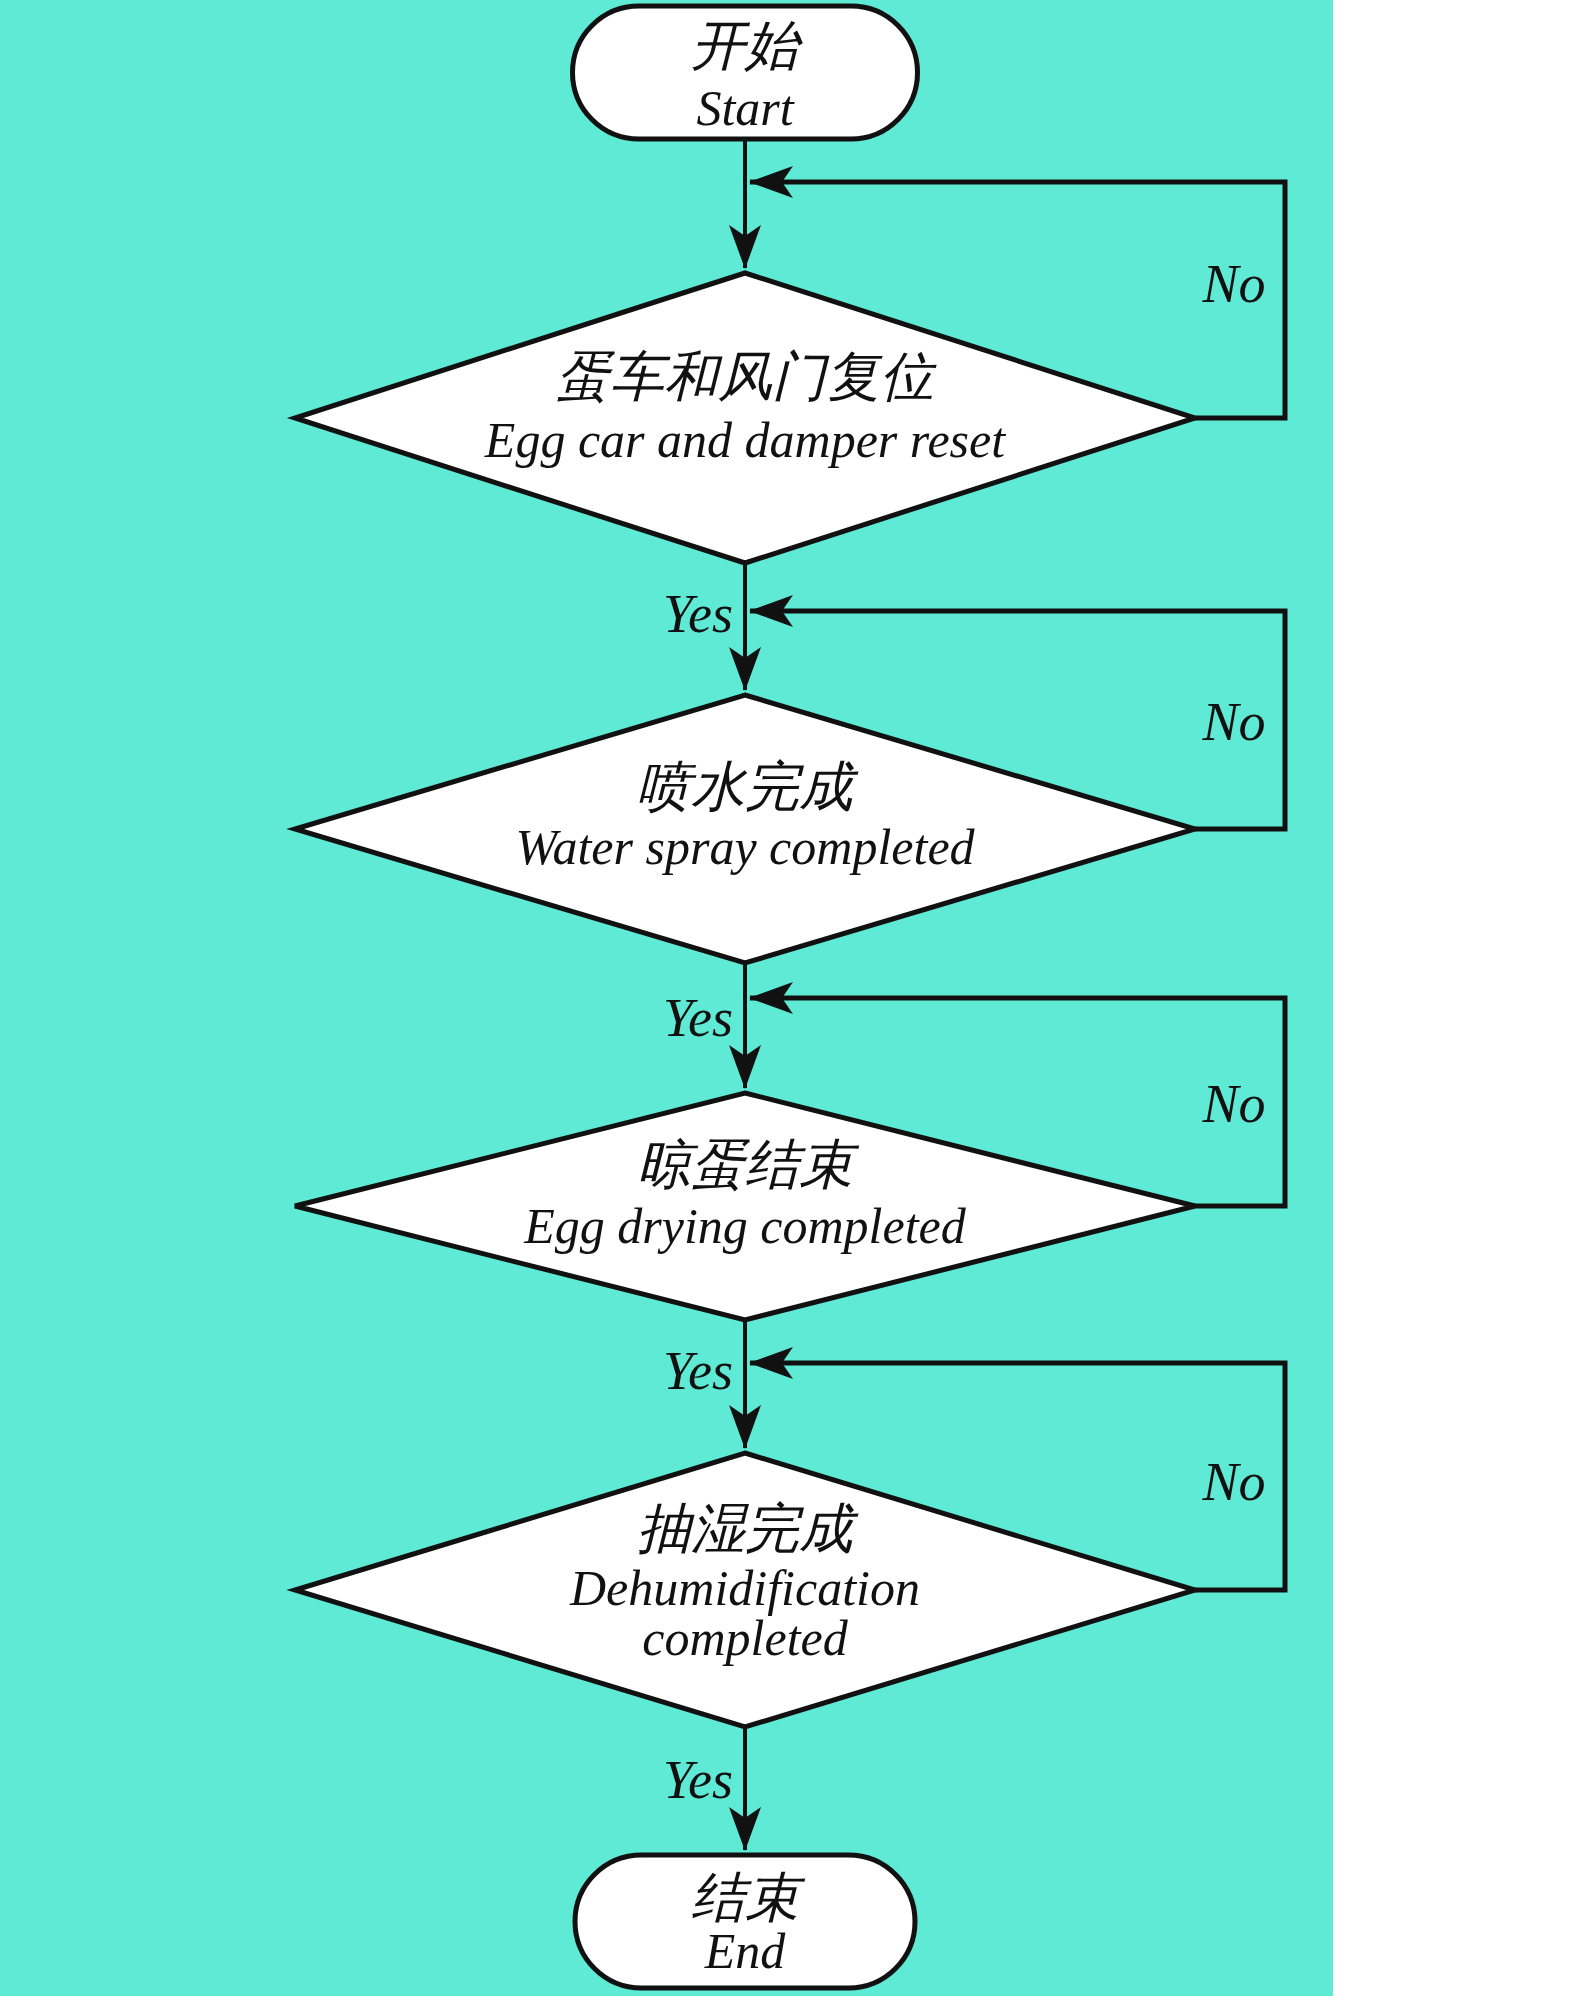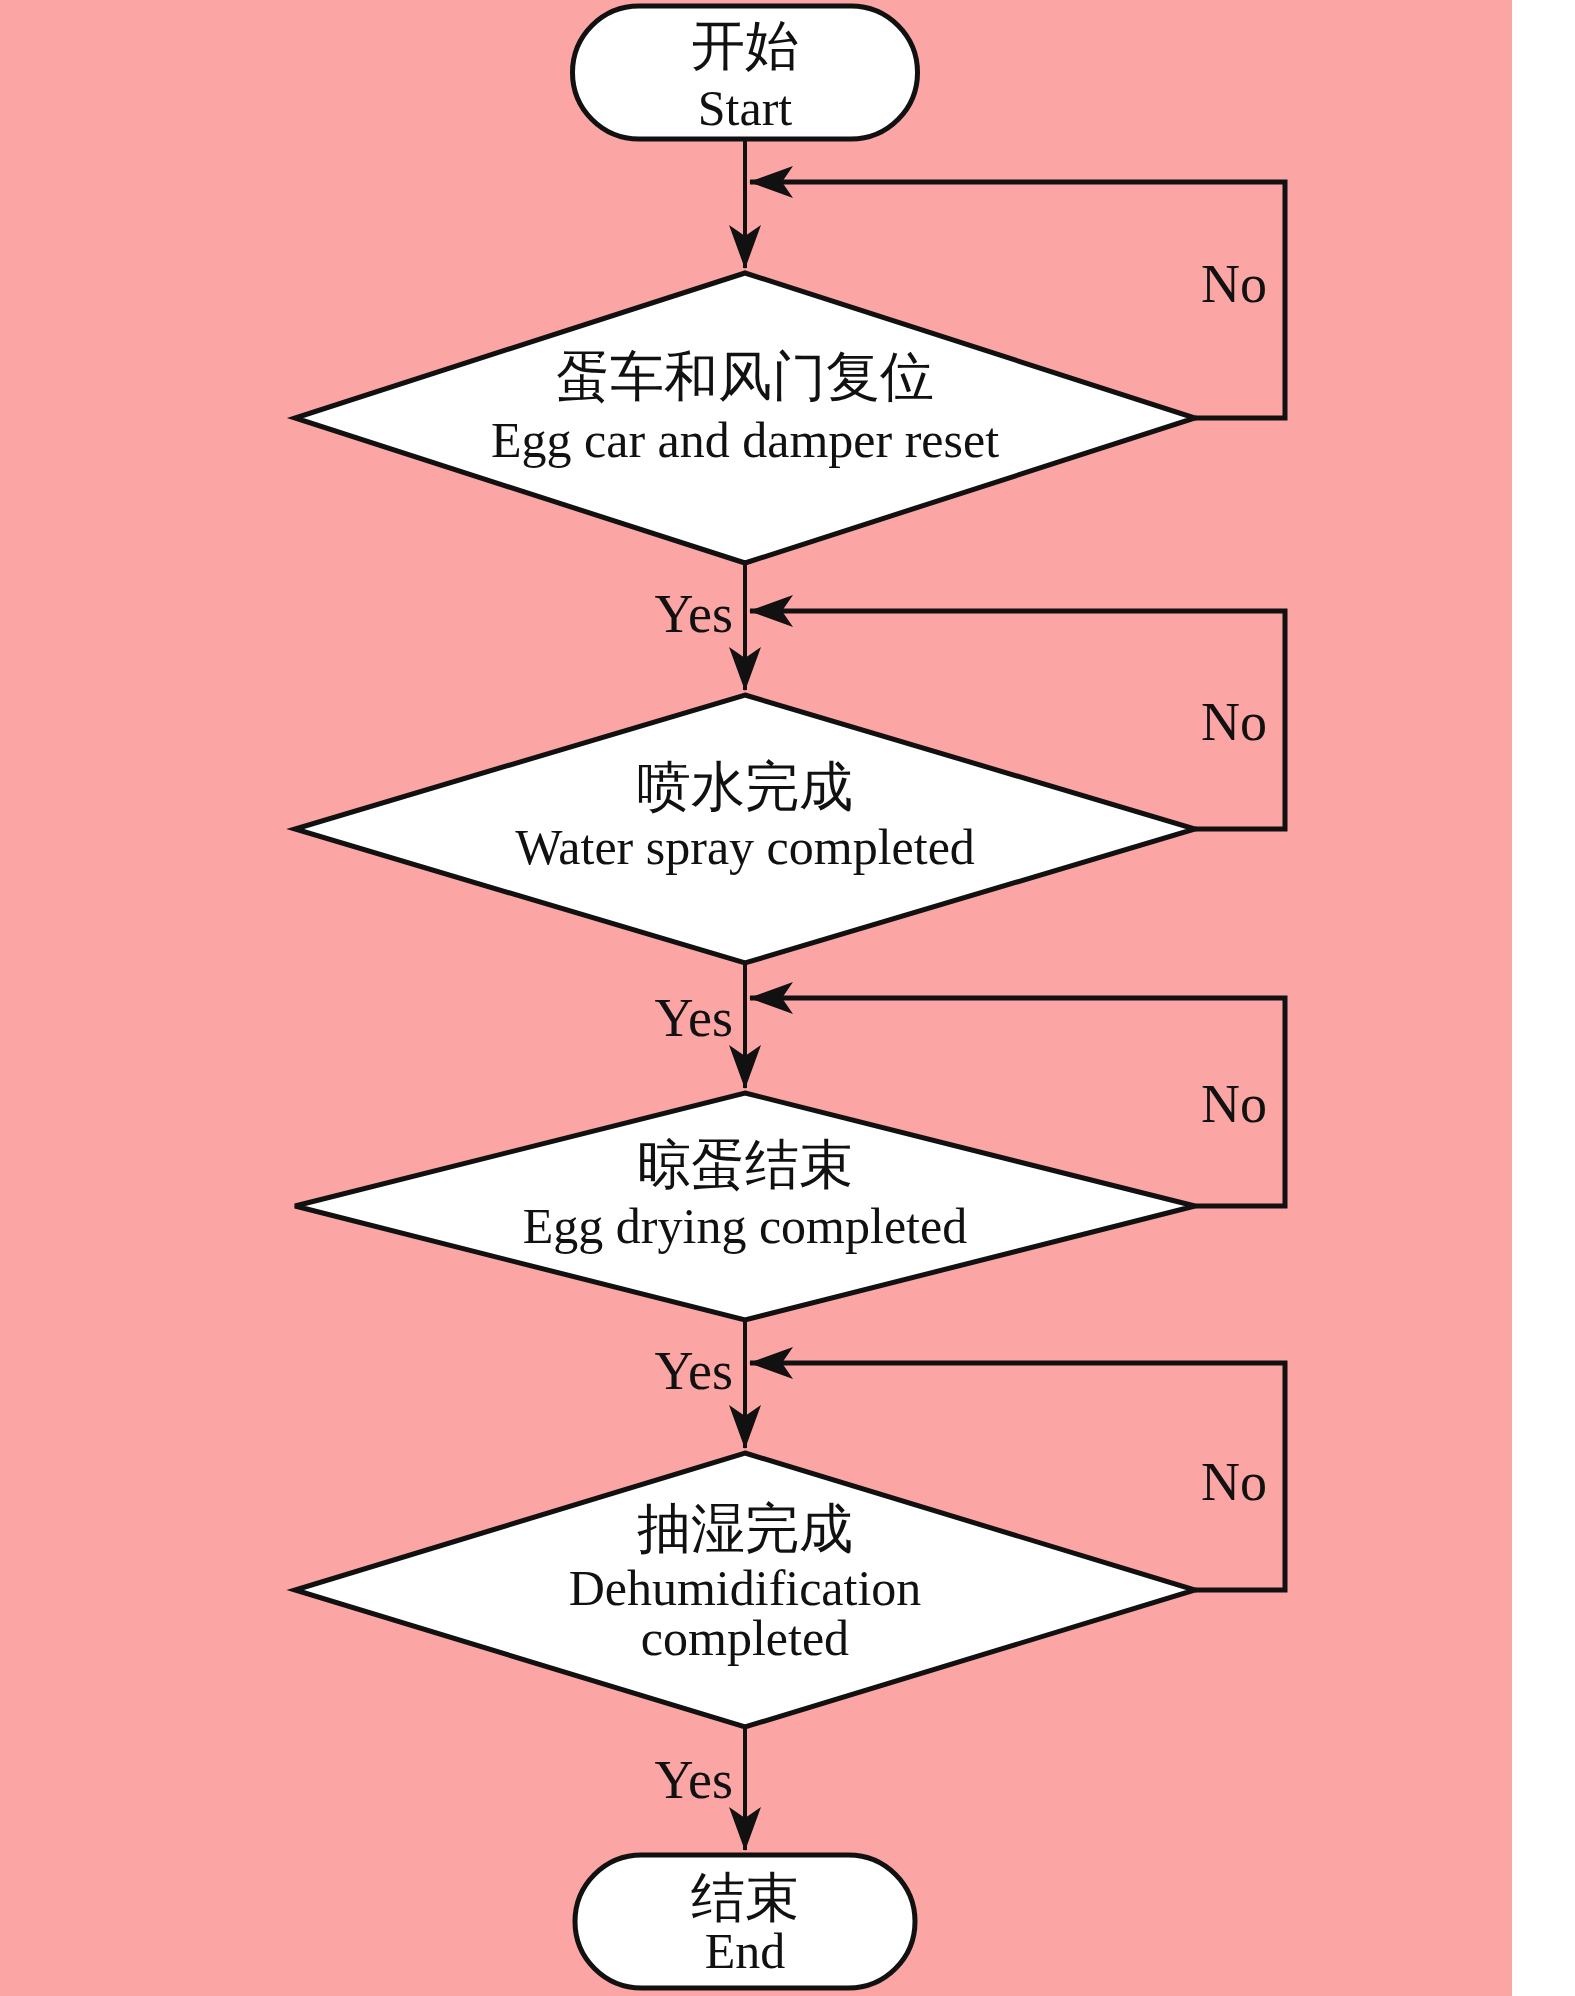--- a/index.html
+++ b/index.html
@@ -2,24 +2,25 @@
 <html><head>
 <meta charset="utf-8">
 <style>
   html, body {
     margin: 0;
     padding: 0;
     background: #ffffff;
   }
   .page {
     position: relative;
-    width: 1512px;
+    width: 1333px;
     height: 1996px;
-    background: #fca5a5;
+    background: #5eead4;
     overflow: hidden;
+    font-style: italic;
   }
   svg { display: block; }
   .shape {
     fill: #ffffff;
     stroke: #111111;
     stroke-width: 5;
     stroke-linejoin: miter;
   }
   .flow {
     fill: none;

